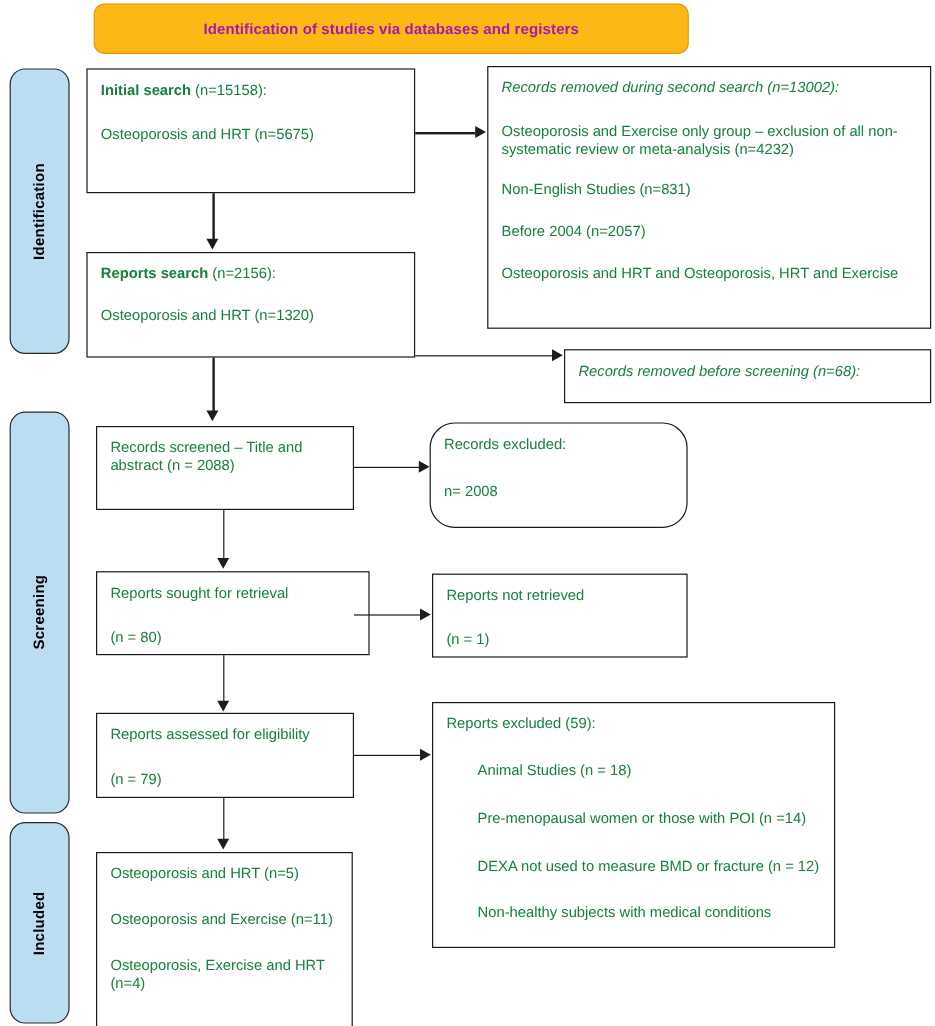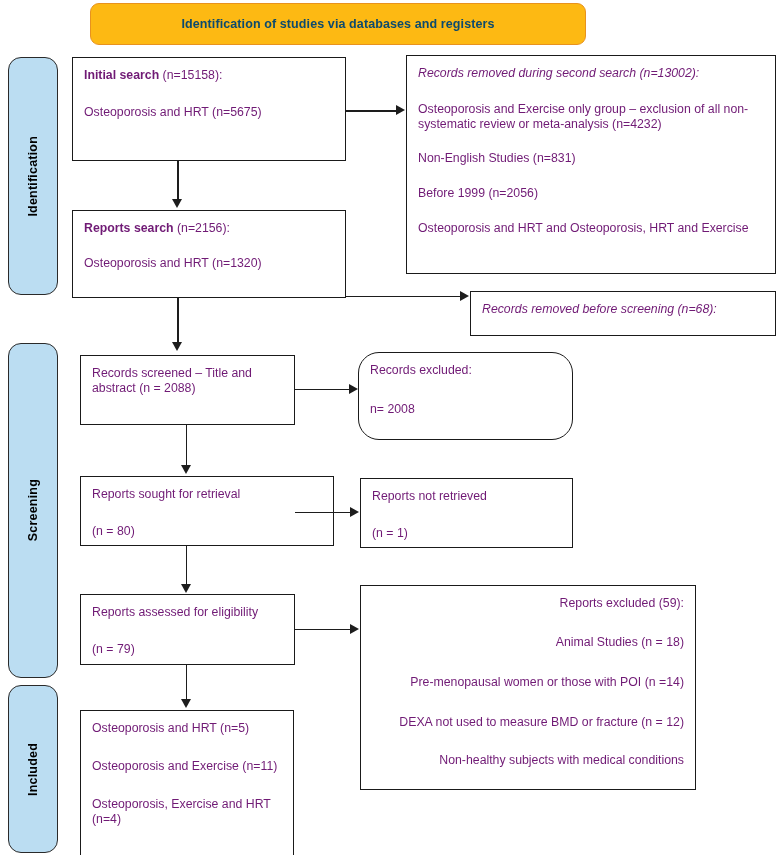--- a/index.html
+++ b/index.html
@@ -26,22 +26,21 @@
     background: #FDB913;
     border: 1.5px solid #E8921E;
     border-radius: 9px;
     display: flex;
     align-items: center;
     justify-content: center;
     text-align: right;
     font-weight: bold;
     font-size: 12.5px;
     letter-spacing: 0.1px;
-    color: #0c4a6e;
-    margin-left: 12px;
+    color: #a21caf;
   }
   
   .phase {
     position: absolute;
     box-sizing: border-box;
     background: #BBDDF2;
     border: 1.5px solid #2a2a2a;
     border-radius: 13px;
     display: flex;
     align-items: center;
@@ -58,21 +57,21 @@
   }
   
   .box {
     position: absolute;
     box-sizing: border-box;
     background: #ffffff;
     border: 1.6px solid #1a1a1a;
     padding: 10px 11px 8px 11px;
     font-size: 12.3px;
     line-height: 1.22;
-    color: #701a75;
+    color: #15803d;
   }
   .box p {
     margin: 0 0 14px 0;
   }
   .box p:last-child { margin-bottom: 0; }
   .box .ital { font-style: italic; }
   .box b { font-weight: bold; }
   .indent { padding-left: 26px; }
   
   .ln {
@@ -119,21 +118,21 @@
     <p style="margin-bottom:22px;">
       <b>Initial search</b><span> (n=15158):</span>
     </p>
     <p>Osteoporosis and HRT (n=5675)</p>
   </div>
 
   <div class="box" style="left:406px; top:55px; width:370px; height:219px;">
     <p class="ital" style="margin-bottom:21px;">Records removed during second search (n=13002):</p>
     <p style="margin-bottom:19px;">Osteoporosis and Exercise only group – exclusion of all non-systematic review or meta-analysis (n=4232)</p>
     <p style="margin-bottom:20px;">Non-English Studies (n=831)</p>
-    <p style="margin-bottom:20px;">Before 1999 (n=2056)</p>
+    <p style="margin-bottom:20px;">Before 2004 (n=2057)</p>
     <p>Osteoporosis and HRT and Osteoporosis, HRT and Exercise</p>
   </div>
 
   <div class="ln" style="left:346px; top:110px; width:50px; height:1.6px;"></div>
   <div class="arrow-right" style="left:396px; top:105px;"></div>
 
   <div class="ln" style="left:177px; top:161px; width:1.6px; height:40px;"></div>
   <div class="arrow-down" style="left:172px; top:199px;"></div>
 
   <div class="box" style="left:72px; top:210px; width:274px; height:88px;">
@@ -161,42 +160,42 @@
     <p style="margin-bottom:24px;">Records excluded:</p>
     <p>n= 2008</p>
   </div>
 
   <div class="ln" style="left:295px; top:389px; width:55px; height:1.4px;"></div>
   <div class="arrow-right" style="left:349px; top:384px;"></div>
 
   <div class="ln" style="left:186px; top:425px; width:1.4px; height:42px;"></div>
   <div class="arrow-down" style="left:181px; top:465px;"></div>
 
-  <div class="box" style="left:80px; top:476px; width:254px; height:70px;">
+  <div class="box" style="left:80px; top:476px; width:228px; height:70px;">
     <p style="margin-bottom:22px;">Reports sought for retrieval</p>
     <p>(n = 80)</p>
   </div>
 
   <div class="box" style="left:360px; top:478px; width:213px; height:70px;">
     <p style="margin-bottom:22px;">Reports not retrieved</p>
     <p>(n = 1)</p>
   </div>
 
   <div class="ln" style="left:295px; top:512px; width:56px; height:1.4px;"></div>
   <div class="arrow-right" style="left:350px; top:507px;"></div>
 
   <div class="ln" style="left:186px; top:546px; width:1.4px; height:40px;"></div>
   <div class="arrow-down" style="left:181px; top:584px;"></div>
 
   <div class="box" style="left:80px; top:594px; width:215px; height:71px;">
     <p style="margin-bottom:22px;">Reports assessed for eligibility</p>
     <p>(n = 79)</p>
   </div>
 
-  <div class="box" style="left:360px; top:585px; width:336px; height:205px;text-align:right;">
+  <div class="box" style="left:360px; top:585px; width:336px; height:205px;">
     <p style="margin-bottom:24px;">Reports excluded (59):</p>
     <p class="indent" style="margin-bottom:25px;">Animal Studies (n = 18)</p>
     <p class="indent" style="margin-bottom:25px;">Pre-menopausal women or those with POI (n =14)</p>
     <p class="indent" style="margin-bottom:23px;">DEXA not used to measure BMD or fracture (n = 12)</p>
     <p class="indent">Non-healthy subjects with medical conditions</p>
   </div>
 
   <div class="ln" style="left:295px; top:629px; width:56px; height:1.4px;"></div>
   <div class="arrow-right" style="left:350px; top:624px;"></div>
 

